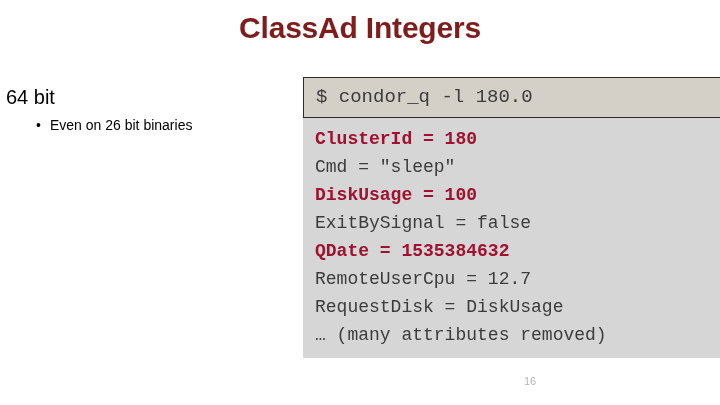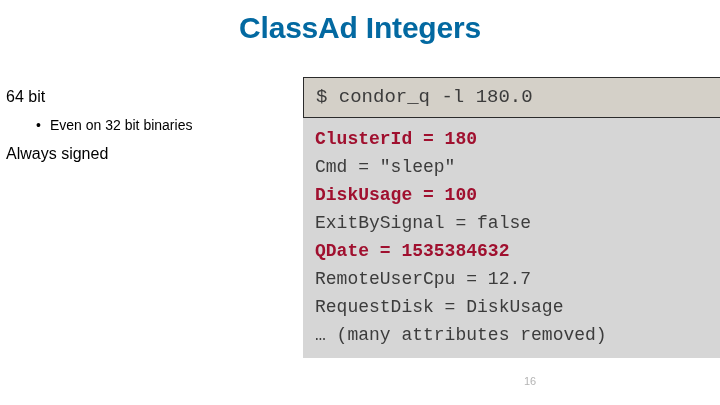--- a/index.html
+++ b/index.html
@@ -21,38 +21,38 @@
     position: absolute;
     left: 0;
     top: 10px;
     width: 720px;
     text-align: center;
     font-family: "Liberation Sans", sans-serif;
     font-weight: bold;
     font-size: 30px;
     line-height: 36px;
     letter-spacing: -0.2px;
-    color: #0369a1;
+    color: #7f1d1d;
     white-space: nowrap;
   }
 
   
   #bullet-column {
     position: absolute;
     left: 6px;
     top: 82px;
     width: 285px;
   }
   .bullet-line {
     color: #000000;
     font-family: "Liberation Sans", sans-serif;
     white-space: nowrap;
   }
   .bullet-line.level-0 {
-    font-size: 16px;
+    font-size: 20px;
     line-height: 30px;
     padding-left: 0;
   }
   .bullet-line.level-1 {
     font-size: 14px;
     line-height: 27px;
     padding-left: 44px;
     position: relative;
   }
   .bullet-line.level-1 .bullet-dot {
@@ -115,22 +115,21 @@
     color: #b4b4b4;
   }
 </style>
 </head>
 <body>
 
 <div id="slide-title">ClassAd Integers</div>
 
 <div id="bullet-column">
     <div class="bullet-line level-0"><span>64 bit</span></div>
-    <div class="bullet-line level-1"><span class="bullet-dot">•</span><span>Even on 32 bit binaries</span></div>
-    <div class="bullet-line level-0"><span>Always signed</span></div>
+    <div class="bullet-line level-1"><span class="bullet-dot">•</span><span>Even on 26 bit binaries</span></div>
   </div>
 
 <div id="terminal-panel">
   <div id="command-box">
     <div id="command-text">$ condor_q -l 180.0</div>
   </div>
   <div id="output-box">
       <div class="output-line highlight">ClusterId = 180</div>
       <div class="output-line">Cmd = "sleep"</div>
       <div class="output-line highlight">DiskUsage = 100</div>

